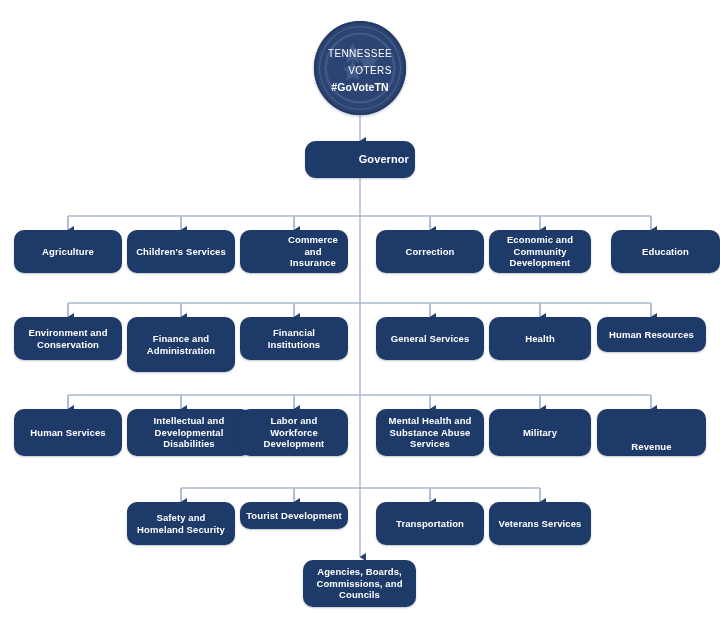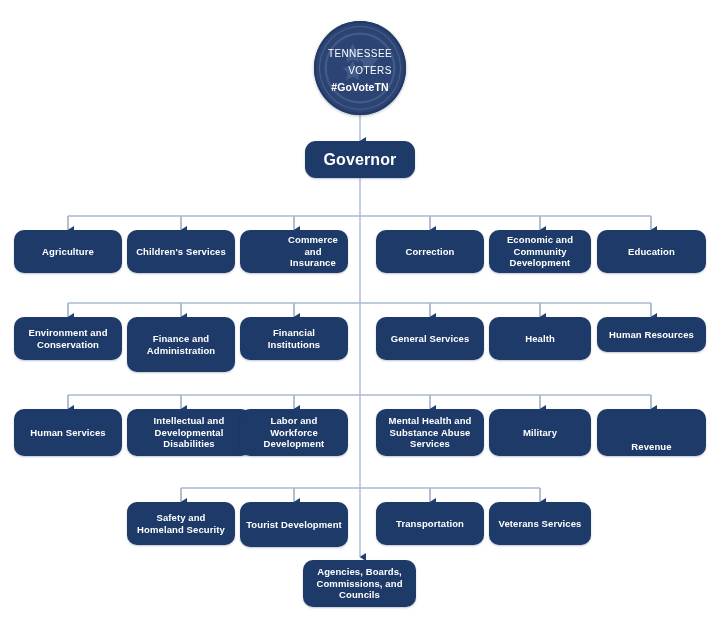--- a/index.html
+++ b/index.html
@@ -29,22 +29,23 @@
     padding:3px 6px;
     line-height:1.25;
     font-size:9.5px;
     font-weight:700;
     letter-spacing:.1px;
     box-shadow:0 1px 2px rgba(24,48,88,.28);
   }
   .node span{display:block;width:100%;}
 
   .node.governor{
-    font-size:16px;
+    font-size:11px;
     border-radius:11px;
+    text-align:right;
   }
 
   
   .emblem{
     position:absolute;
     border-radius:50%;
     background:#2b4474;
     box-shadow:0 0 0 2px #243a63 inset, 0 1px 3px rgba(20,40,75,.35);
     display:flex;
     flex-direction:column;
@@ -189,21 +190,21 @@
   </div>
   <div class="node" style="left:240px;top:230px;width:108px;height:43px;padding-left:44px;">
     <span>Commerce and Insurance</span>
   </div>
   <div class="node" style="left:376px;top:230px;width:108px;height:43px;">
     <span>Correction</span>
   </div>
   <div class="node" style="left:489px;top:230px;width:102px;height:43px;">
     <span>Economic and Community Development</span>
   </div>
-  <div class="node" style="left:597px;top:230px;width:109px;height:43px;">
+  <div class="node" style="left:611px;top:230px;width:109px;height:43px;">
     <span>Education</span>
   </div>
 
   <div class="node" style="left:14px;top:317px;width:108px;height:43px;">
     <span>Environment and Conservation</span>
   </div>
   <div class="node" style="left:127px;top:317px;width:108px;height:55px;">
     <span>Finance and Administration</span>
   </div>
   <div class="node" style="left:240px;top:317px;width:108px;height:43px;">
@@ -234,21 +235,21 @@
   <div class="node" style="left:489px;top:409px;width:102px;height:47px;">
     <span>Military</span>
   </div>
   <div class="node" style="left:597px;top:409px;width:109px;height:47px;align-items:flex-end;">
     <span>Revenue</span>
   </div>
 
   <div class="node" style="left:127px;top:502px;width:108px;height:43px;">
     <span>Safety and Homeland Security</span>
   </div>
-  <div class="node" style="left:240px;top:502px;width:108px;height:45px;">
+  <div class="node" style="left:240px;top:502px;width:108px;height:27px;">
     <span>Tourist Development</span>
   </div>
   <div class="node" style="left:376px;top:502px;width:108px;height:43px;">
     <span>Transportation</span>
   </div>
   <div class="node" style="left:489px;top:502px;width:102px;height:43px;">
     <span>Veterans Services</span>
   </div>
 
   <div class="node" style="left:303px;top:560px;width:113px;height:47px;">

